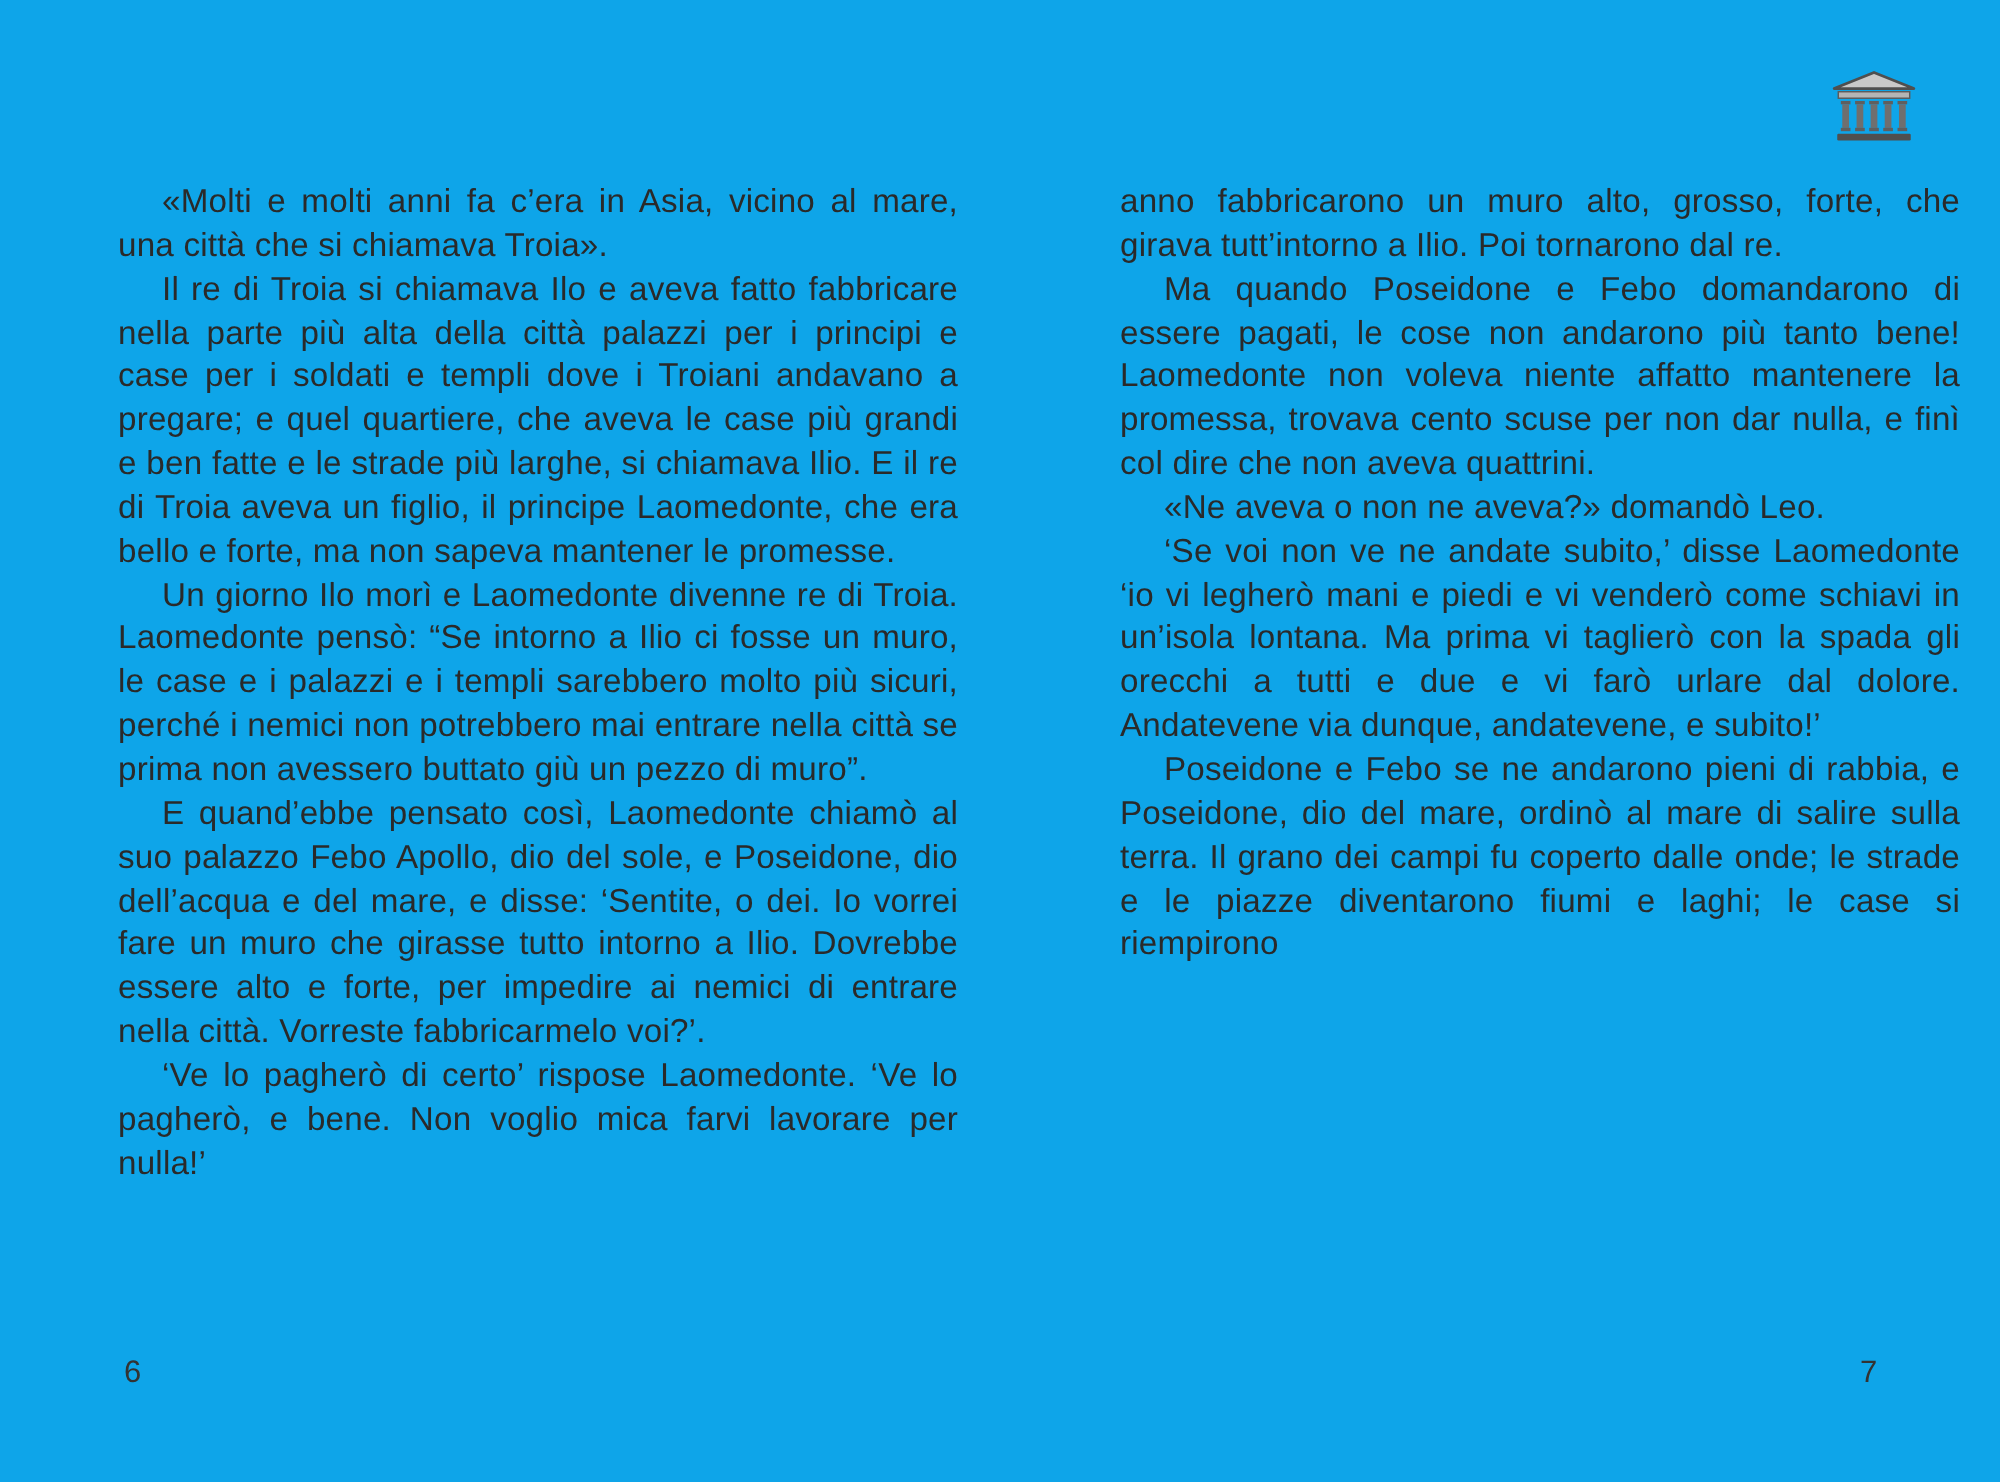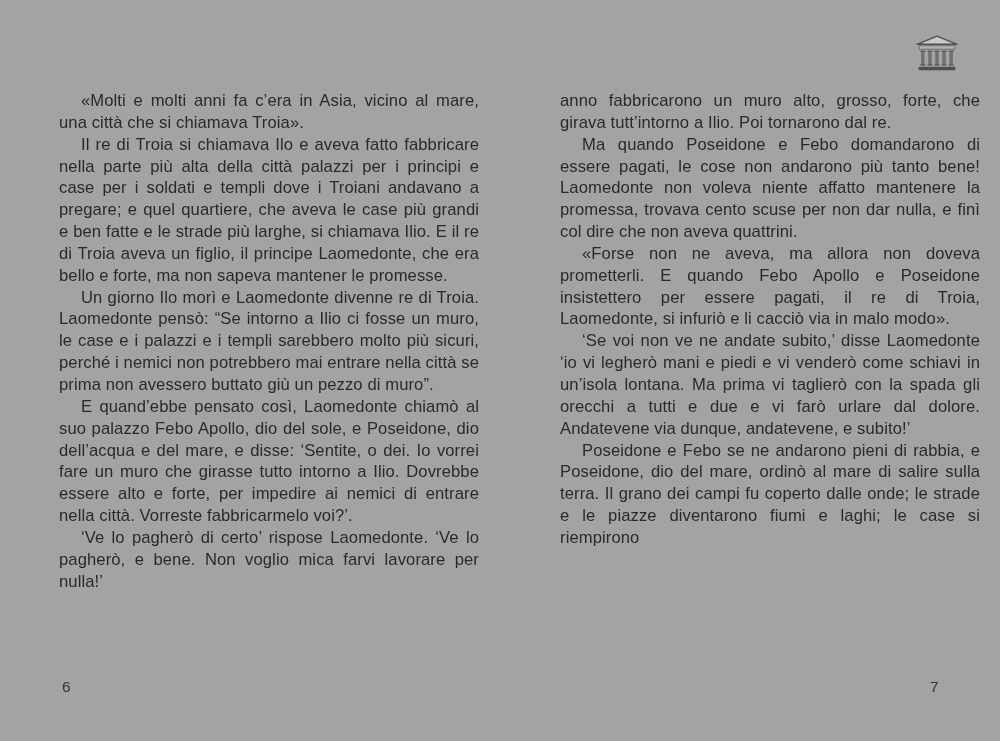--- a/index.html
+++ b/index.html
@@ -4,21 +4,21 @@
 <style>
   html, body {
     margin: 0;
     padding: 0;
     background: #ffffff;
   }
   .spread {
     position: relative;
     width: 1000px;
     height: 741px;
-    background: #a3a3a3;
+    background: #0ea5e9;
     font-family: "Liberation Sans", sans-serif;
     overflow: hidden;
   }
   .temple-icon {
     position: absolute;
     left: 916px;
     top: 35px;
     width: 42px;
     height: 36px;
   }
@@ -85,21 +85,21 @@
       <p class="para indent">«Molti e molti anni fa c’era in Asia, vicino al mare, una città che si chiamava Troia».</p>
       <p class="para indent">Il re di Troia si chiamava Ilo e aveva fatto fabbricare nella parte più alta della città palazzi per i principi e case per i soldati e templi dove i Troiani andavano a pregare; e quel quartiere, che aveva le case più grandi e ben fatte e le strade più larghe, si chiamava Ilio. E il re di Troia aveva un figlio, il principe Laomedonte, che era bello e forte, ma non sapeva mantener le promesse.</p>
       <p class="para indent">Un giorno Ilo morì e Laomedonte divenne re di Troia. Laomedonte pensò: “Se intorno a Ilio ci fosse un muro, le case e i palazzi e i templi sarebbero molto più sicuri, perché i nemici non potrebbero mai entrare nella città se prima non avessero buttato giù un pezzo di muro”.</p>
       <p class="para indent">E quand’ebbe pensato così, Laomedonte chiamò al suo palazzo Febo Apollo, dio del sole, e Poseidone, dio dell’acqua e del mare, e disse: ‘Sentite, o dei. Io vorrei fare un muro che girasse tutto intorno a Ilio. Dovrebbe essere alto e forte, per impedire ai nemici di entrare nella città. Vorreste fabbricarmelo voi?’.</p>
       <p class="para indent">‘Ve lo pagherò di certo’ rispose Laomedonte. ‘Ve lo pagherò, e bene. Non voglio mica farvi lavorare per nulla!’</p>
     </div>
 
   <div class="text-col col-right">
       <p class="para">anno fabbricarono un muro alto, grosso, forte, che girava tutt’intorno a Ilio. Poi tornarono dal re.</p>
       <p class="para indent">Ma quando Poseidone e Febo domandarono di essere pagati, le cose non andarono più tanto bene! Laomedonte non voleva niente affatto mantenere la promessa, trovava cento scuse per non dar nulla, e finì col dire che non aveva quattrini.</p>
-      <p class="para indent">«Forse non ne aveva, ma allora non doveva prometterli. E quando Febo Apollo e Poseidone insistettero per essere pagati, il re di Troia, Laomedonte, si infuriò e li cacciò via in malo modo».</p>
+      <p class="para indent">«Ne aveva o non ne aveva?» domandò Leo.</p>
       <p class="para indent">‘Se voi non ve ne andate subito,’ disse Laomedonte ‘io vi legherò mani e piedi e vi venderò come schiavi in un’isola lontana. Ma prima vi taglierò con la spada gli orecchi a tutti e due e vi farò urlare dal dolore. Andatevene via dunque, andatevene, e subito!’</p>
       <p class="para indent">Poseidone e Febo se ne andarono pieni di rabbia, e Poseidone, dio del mare, ordinò al mare di salire sulla terra. Il grano dei campi fu coperto dalle onde; le strade e le piazze diventarono fiumi e laghi; le case si riempirono</p>
     </div>
 
   <div class="pagenum pagenum-left">6</div>
 
   <div class="pagenum pagenum-right">7</div>
 
 </div>
 

